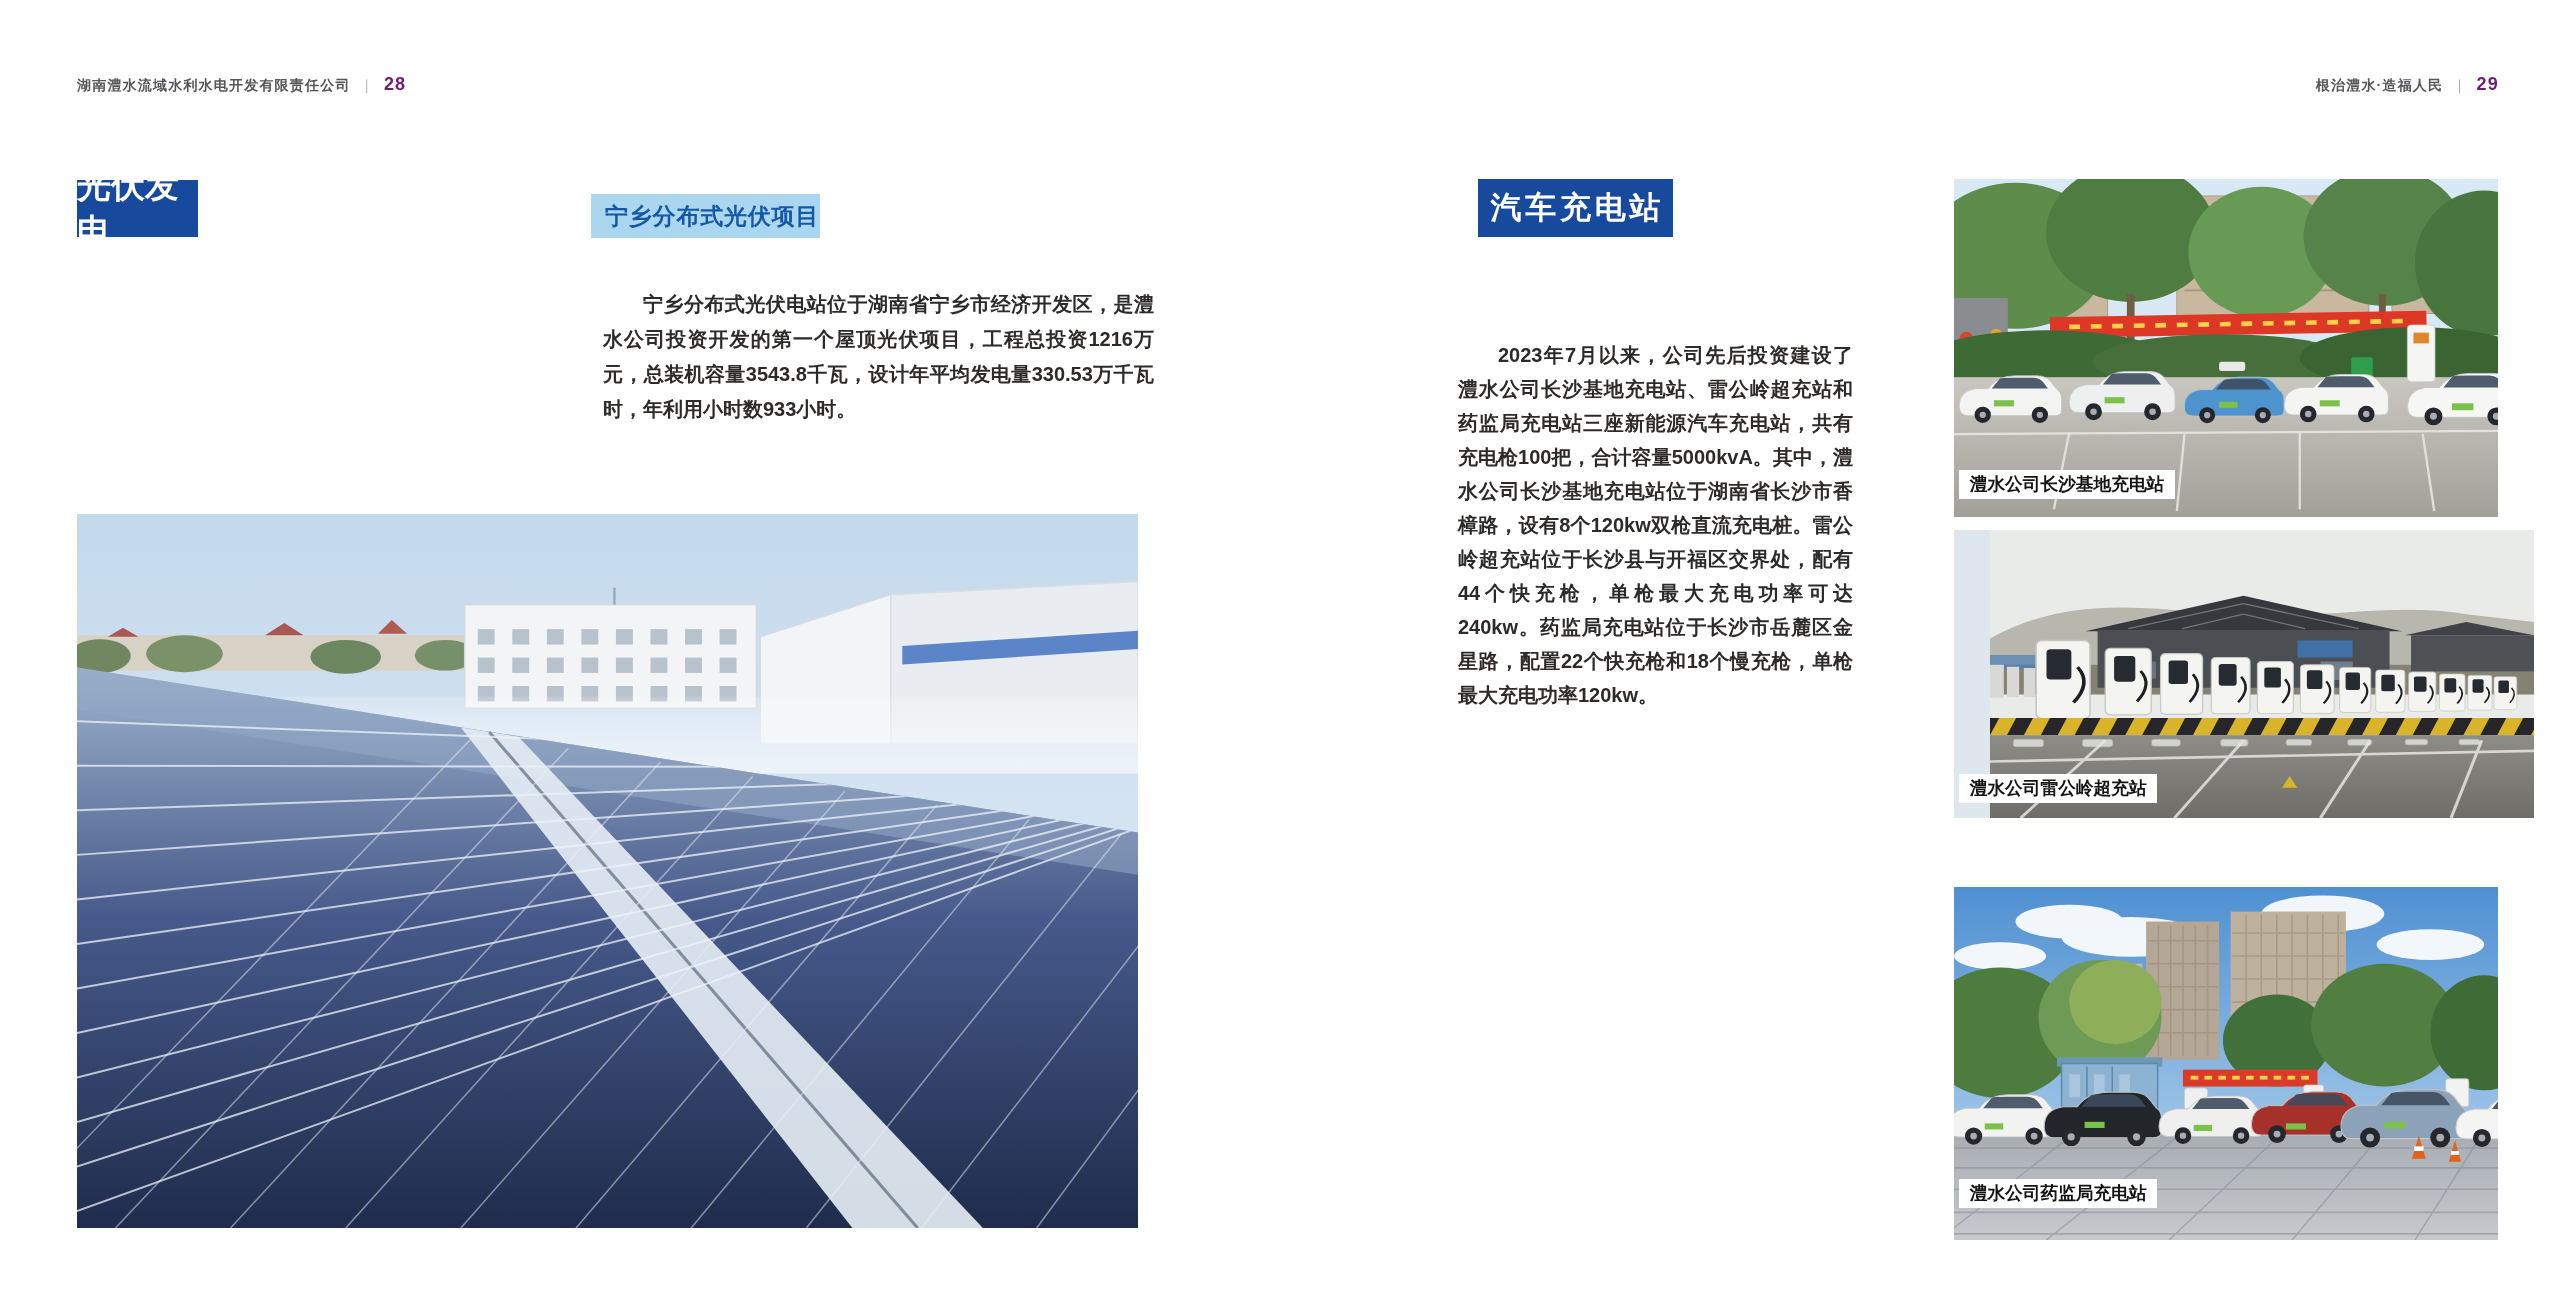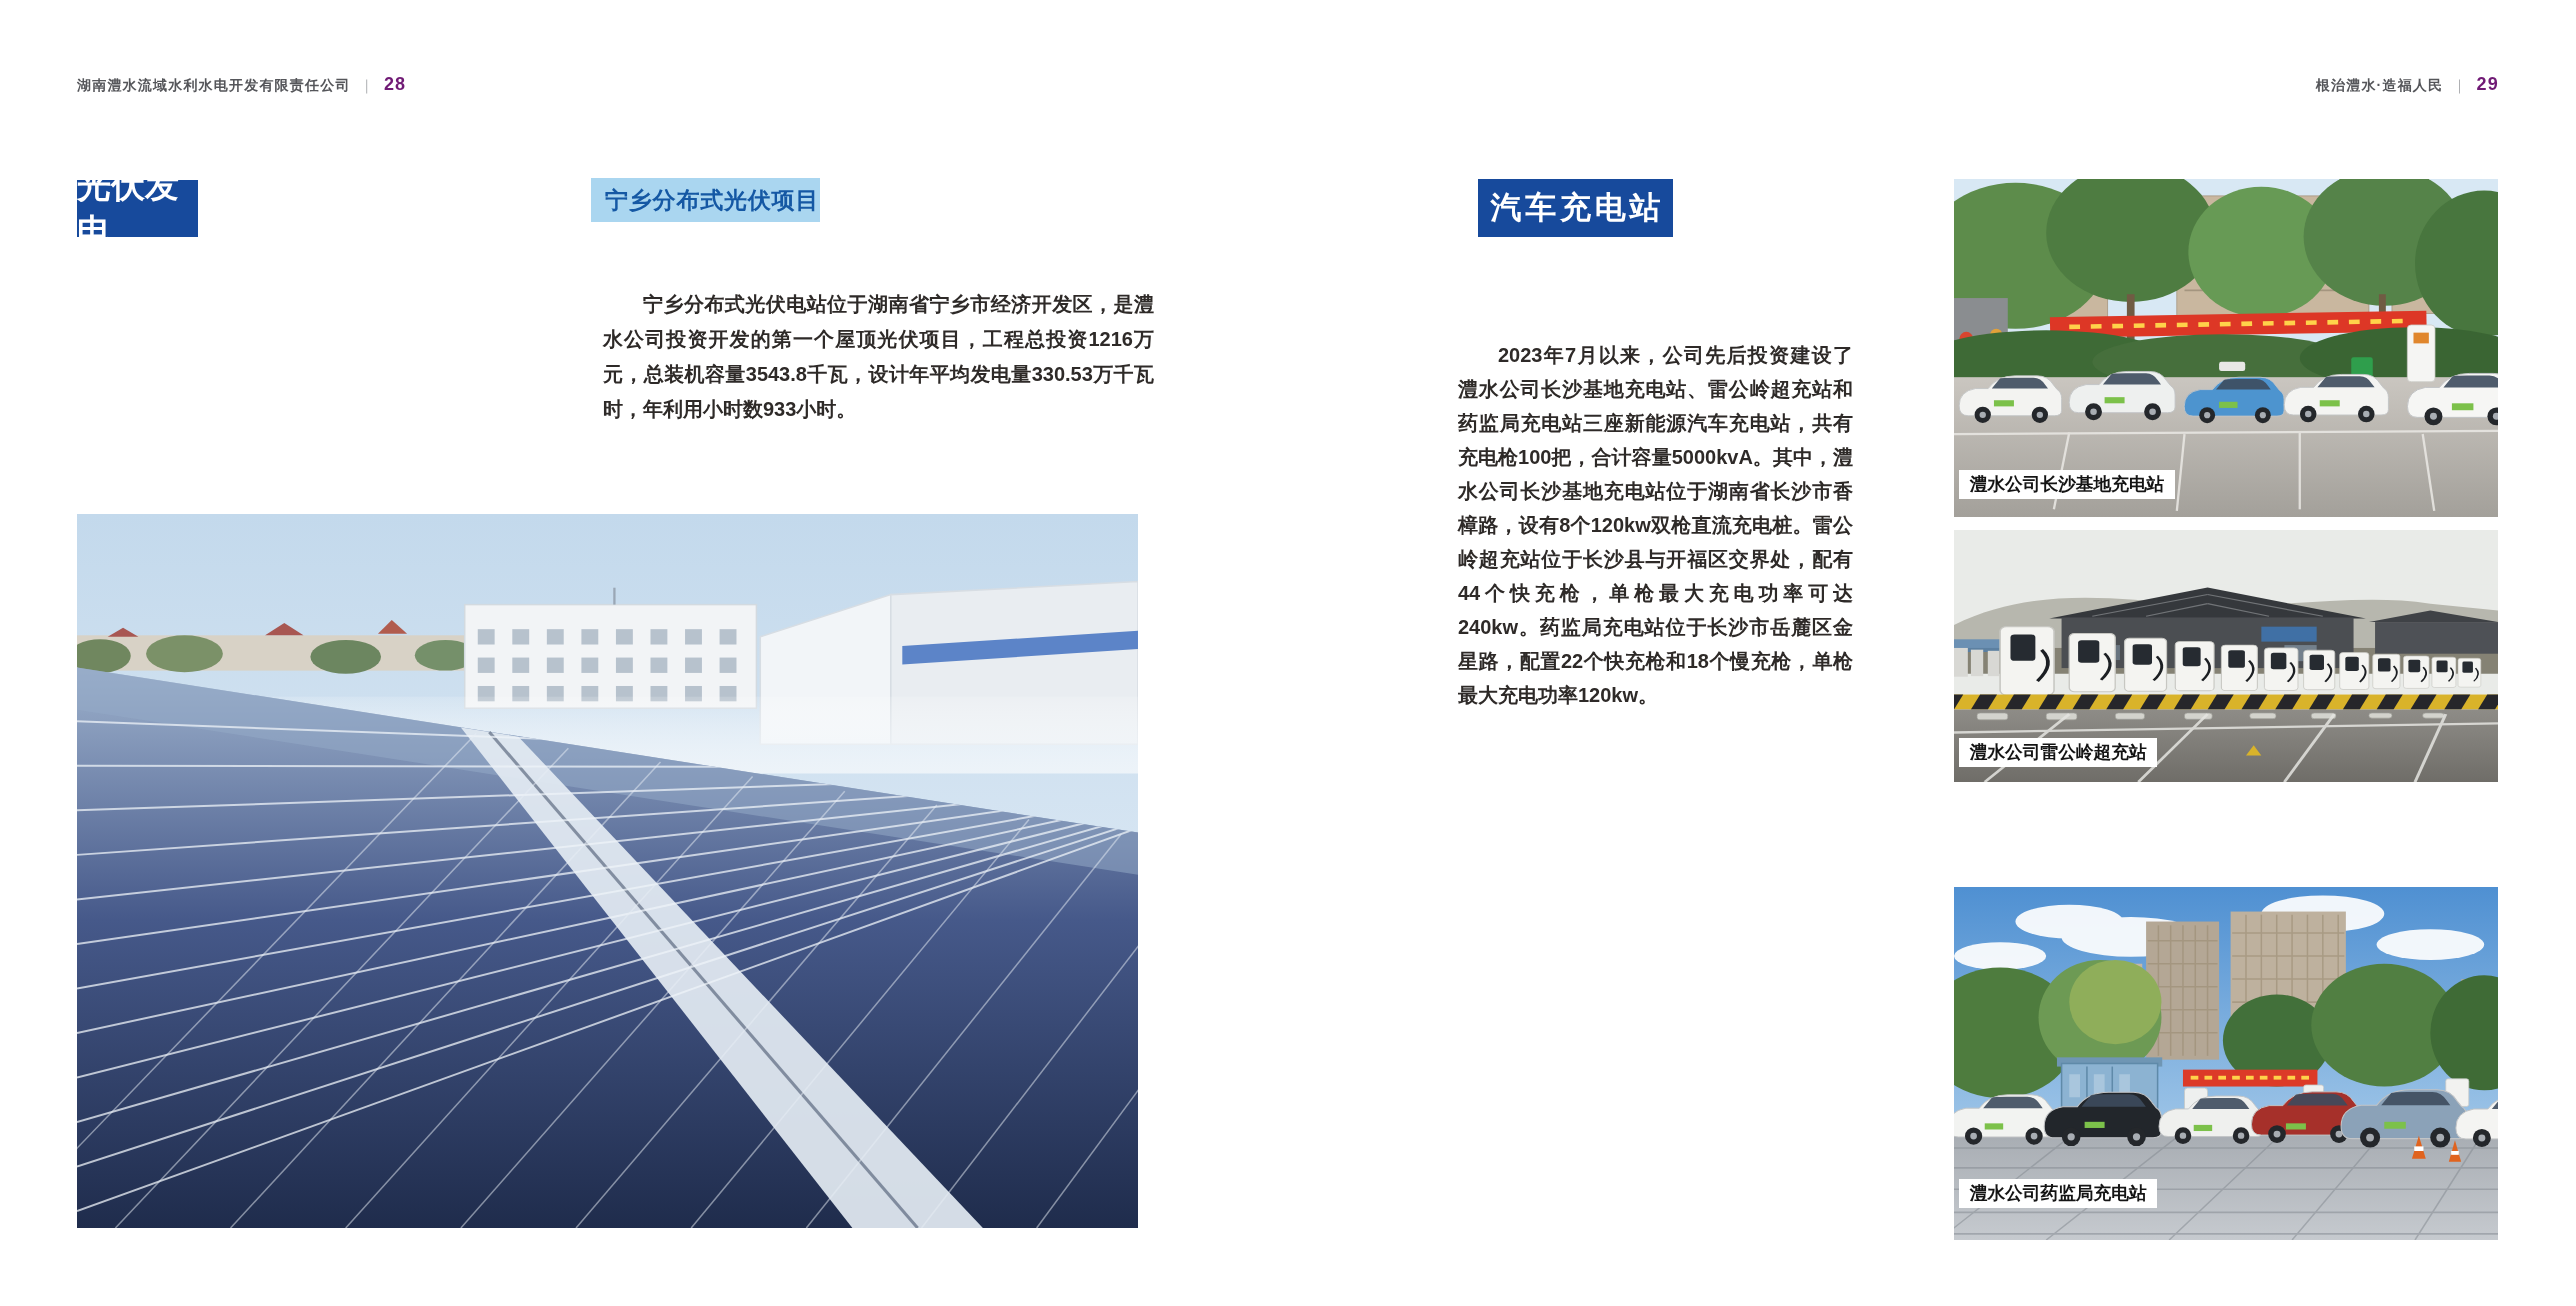--- a/index.html
+++ b/index.html
@@ -9,33 +9,33 @@
   .hdr{position:absolute;top:74px;font-size:14px;font-weight:bold;color:#55565a;letter-spacing:1.2px;white-space:nowrap;}
   .hdr-left{left:77px;}
   .hdr-right{right:77px;text-align:right;}
   .hdr .sep{color:#a2a4a7;font-weight:normal;margin:0 9.2px;}
   .hdr .pageno{font-size:18px;color:#701a75;}
   
   .title-box{position:absolute;background:#174a9c;color:#ffffff;font-weight:bold;
              display:flex;align-items:center;justify-content:center;box-sizing:border-box;}
   #t-left{left:77px;top:180px;width:121px;height:57px;font-size:34px;}
   #t-right{left:1442px;top:179px;width:195px;height:58px;font-size:31px;letter-spacing:3.8px;padding-left:3.8px;margin-left:36px;}
-  .subhead{position:absolute;left:591px;top:178px;width:229px;height:44px;background:#aad6f0;
+  .subhead{position:absolute;left:591px;top:194px;width:229px;height:44px;background:#aad6f0;
            color:#1558a4;font-size:23px;font-weight:bold;display:flex;align-items:center;
            padding-left:14px;box-sizing:border-box;letter-spacing:0.8px;}
   
   .body-par{position:absolute;margin:16px;font-size:20px;font-weight:600;color:#2e2a28;
             text-align:justify;text-indent:2em;}
   #par-left{left:587px;top:271px;width:551px;line-height:35px;}
   #par-right{left:1442px;top:322px;width:395px;line-height:34px;}
   
   .photo{position:absolute;margin:0;overflow:hidden;background:#dfe7ee;}
   #ph-solar{left:77px;top:514px;width:1061px;height:714px;}
   #ph1{left:1954px;top:179px;width:544px;height:338px;}
-  #ph2{left:1954px;top:530px;width:544px;height:252px;}
+  #ph2{left:1954px;top:530px;width:544px;height:288px;padding-left:36px;}
   #ph3{left:1954px;top:887px;width:544px;height:353px;}
   .photo svg{display:block;width:100%;height:100%;}
   .cap{position:absolute;left:5px;background:#ffffff;color:#141414;font-weight:bold;
        font-size:17.7px;line-height:29px;padding:0 10.7px;white-space:nowrap;}
   #ph1 .cap{bottom:17.7px;}
   #ph2 .cap{bottom:15.4px;}
   #ph3 .cap{bottom:32px;margin-top:8px;}
 </style>
 </head>
 <body>

